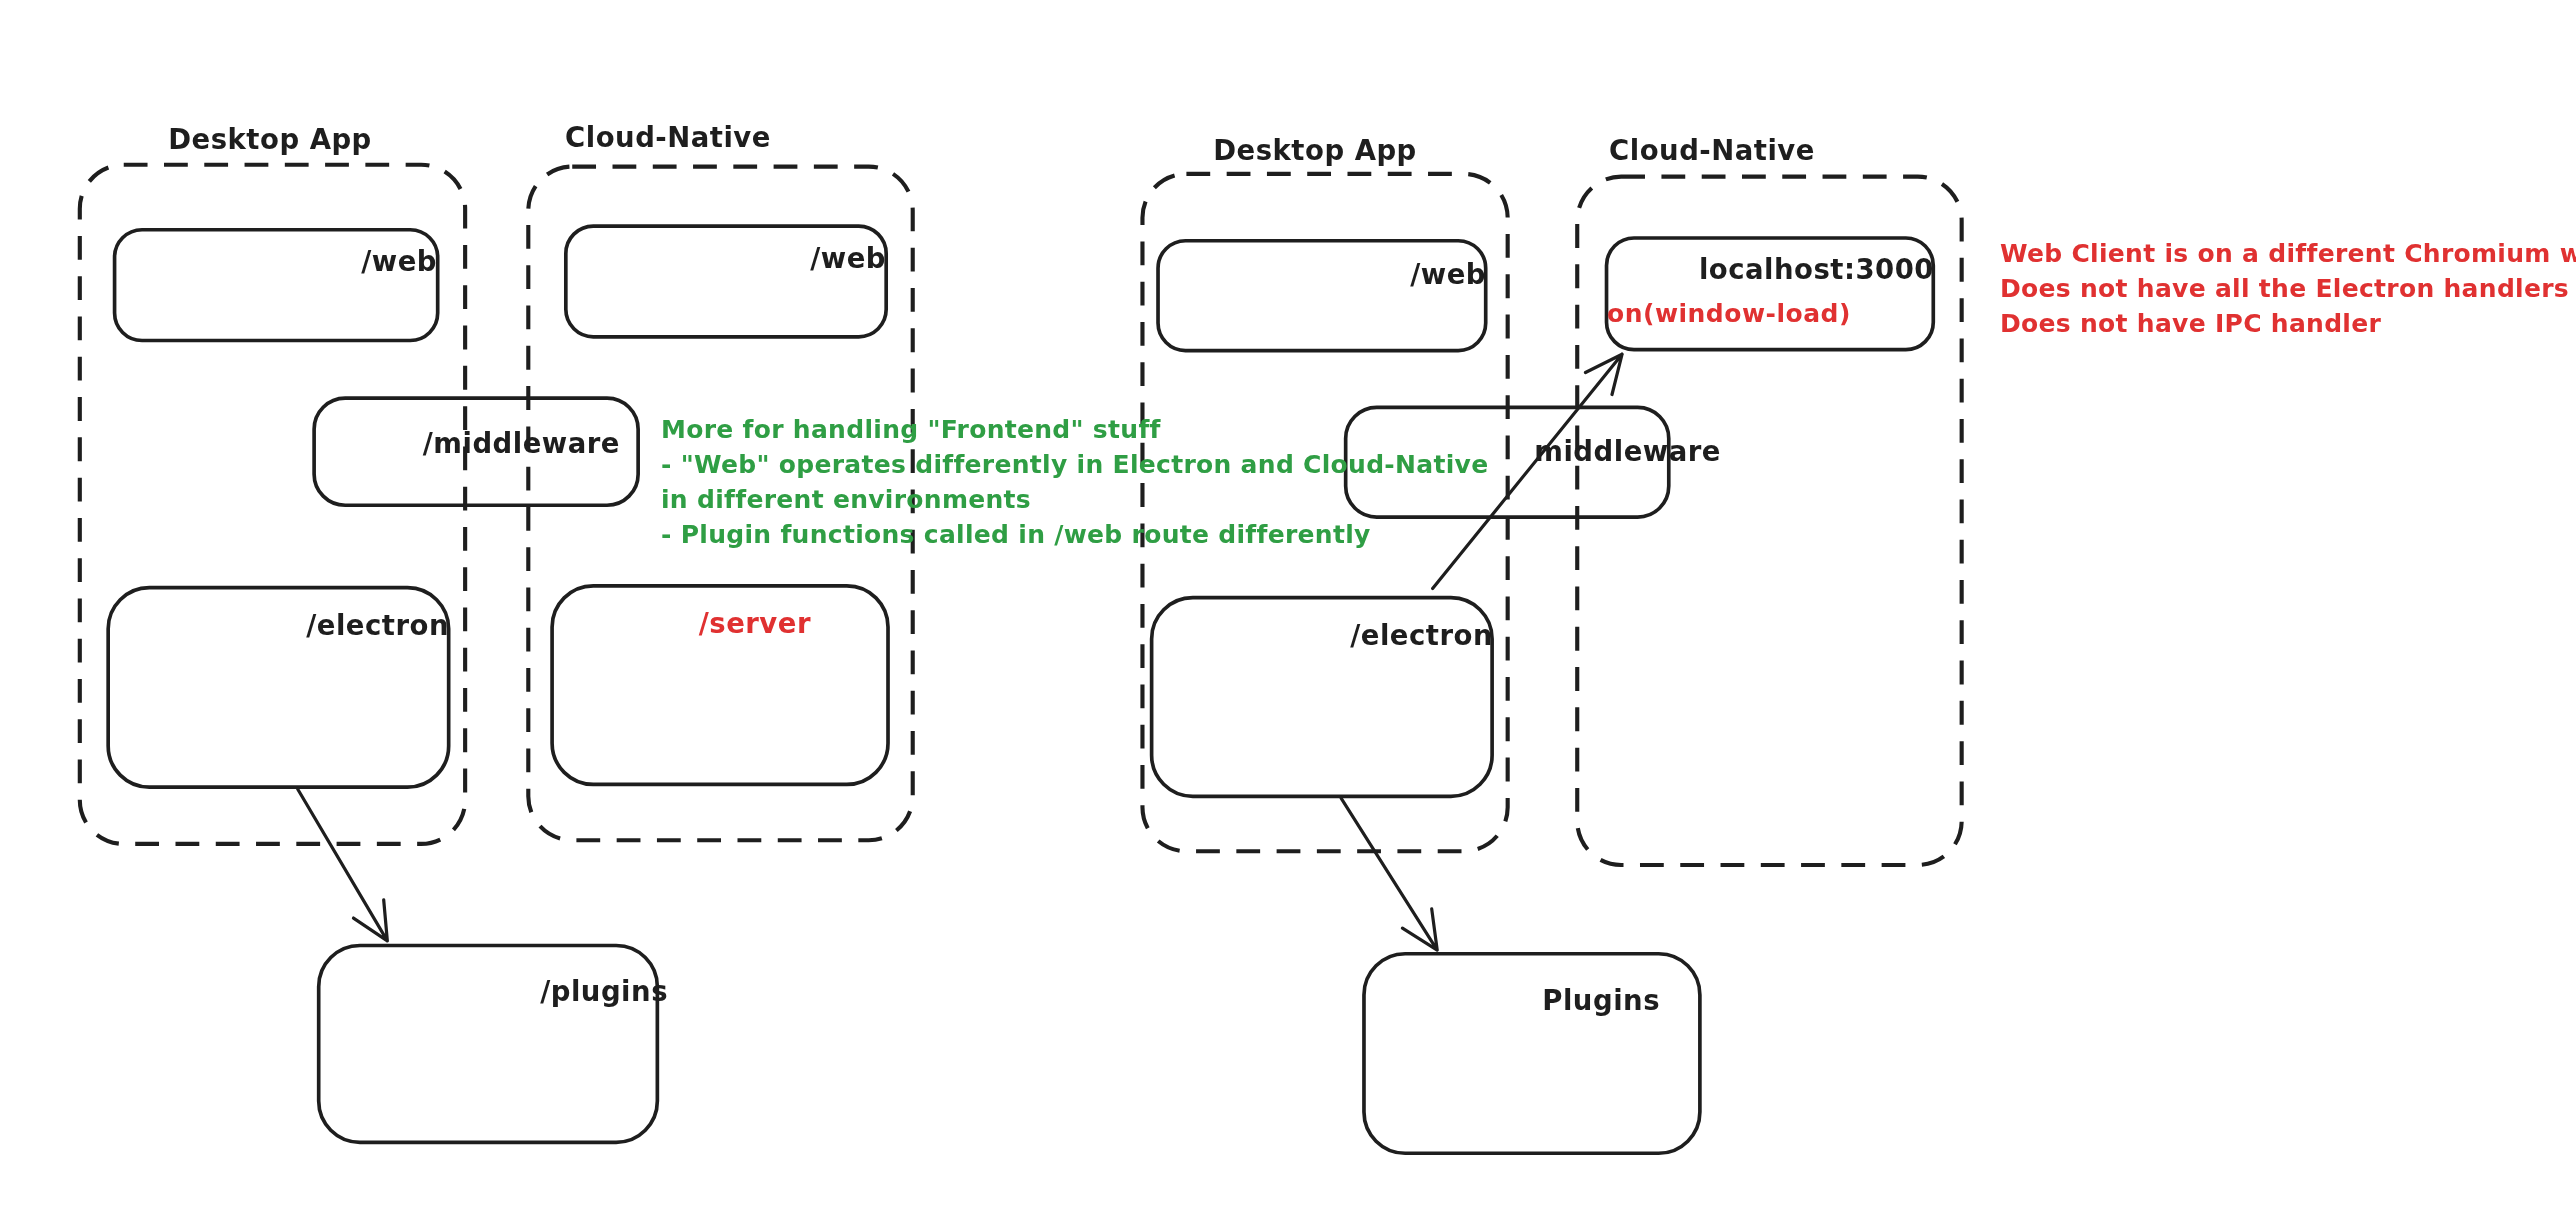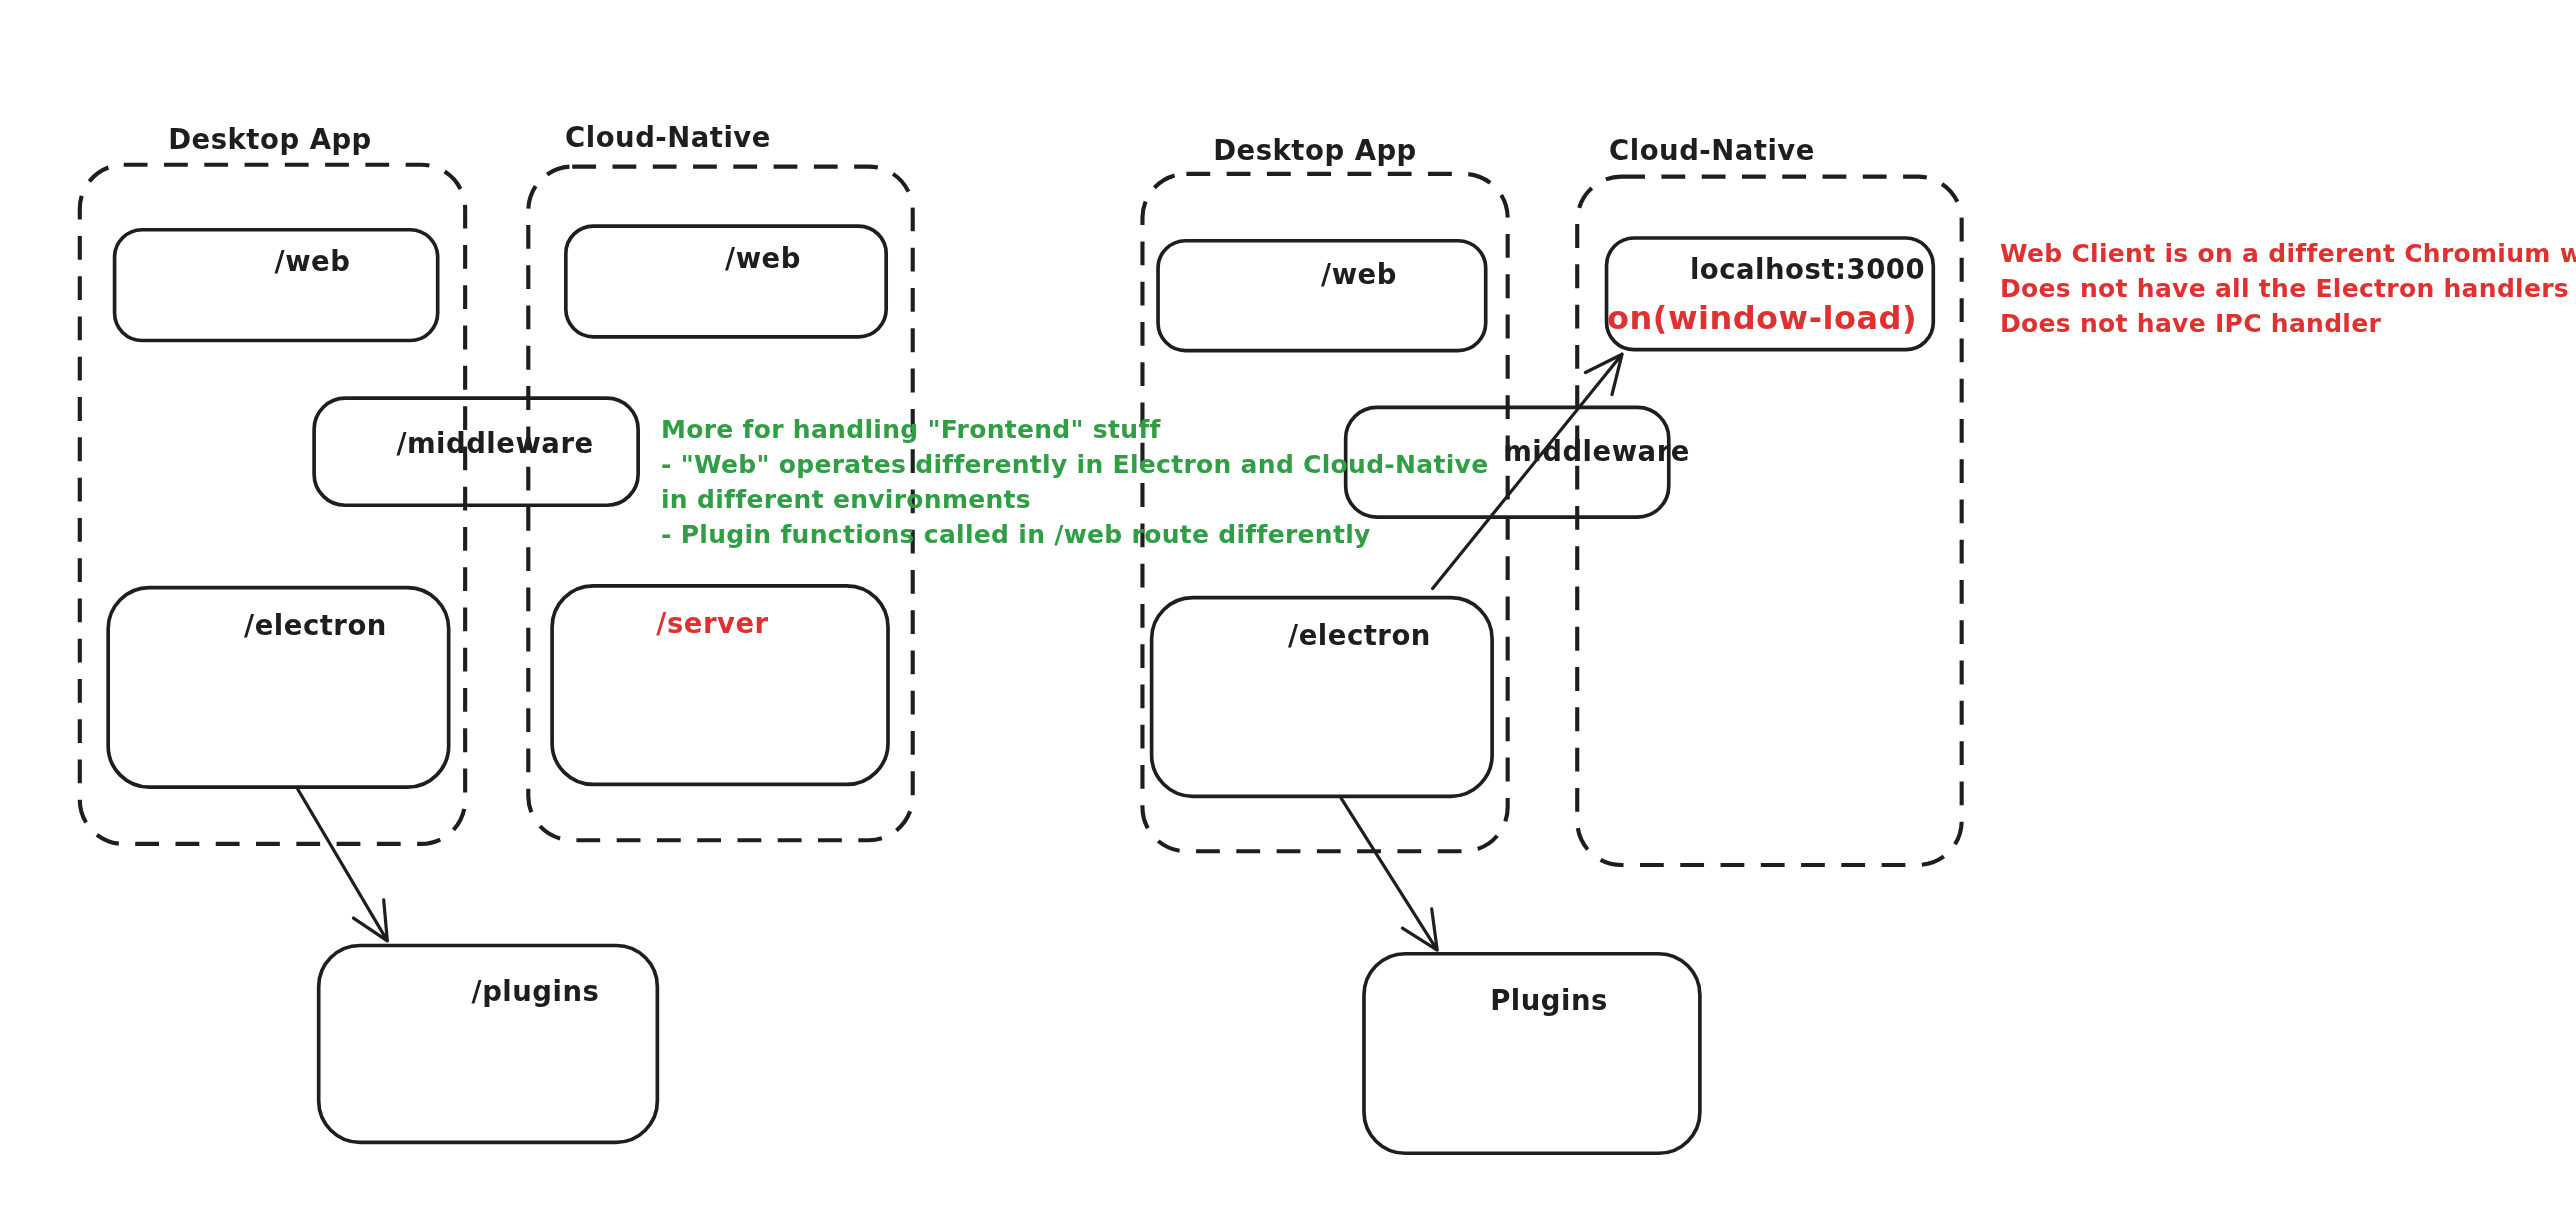--- a/index.html
+++ b/index.html
@@ -36,21 +36,21 @@
   }
   .label {
     position: absolute;
     font-size: 27.5px;
     line-height: 1.15;
     white-space: nowrap;
     color: #1e1e1e;
     letter-spacing: 0.5px;
   }
   .label.centered { transform: translateX(-50%); }
-  .box-label { text-align: center; margin-left: 37px; }
+  .box-label { text-align: right; }
   .red-text  { color: #e03131; }
   .green-text { color: #2f9e44; }
   .note {
     position: absolute;
     font-size: 25px;
     line-height: 35px;
     white-space: nowrap;
     letter-spacing: 0.3px;
   }
 </style>
@@ -92,21 +92,21 @@
   <div class="label box-label" style="left:296px; top:428px; width:324px;">/middleware</div>
   <div class="label box-label" style="left:108px; top:610px; width:341px;">/electron</div>
   <div class="label box-label red-text" style="left:540px; top:608px; width:271px;">/server</div>
   <div class="label box-label" style="left:329px; top:976px; width:339px;">/plugins</div>
 
   <div class="label centered" style="left:1315px; top:135px;">Desktop App</div>
   <div class="label centered" style="left:1712px; top:135px;">Cloud-Native</div>
 
   <div class="label box-label" style="left:1158px; top:259px; width:328px;">/web</div>
   <div class="label box-label" style="left:1607px; top:254px; width:327px;">localhost:3000</div>
-  <div class="label red-text" style="left:1607px; top:300px; width:292px; text-align:left; font-size:32px;">on(window-load)</div>
+  <div class="label red-text" style="left:1607px; top:300px; width:292px; text-align:left; font-size:25px;">on(window-load)</div>
   <div class="label box-label" style="left:1398px; top:436px; width:323px;">middleware</div>
   <div class="label box-label" style="left:1152px; top:620px; width:341px;">/electron</div>
   <div class="label box-label" style="left:1364px; top:985px; width:296px;">Plugins</div>
 
   <div class="note green-text" style="left:661px; top:412px;">
     <div>More for handling "Frontend" stuff</div>
     <div>- "Web" operates differently in Electron and Cloud-Native</div>
     <div>in different environments</div>
     <div>- Plugin functions called in /web route differently</div>
   </div>

